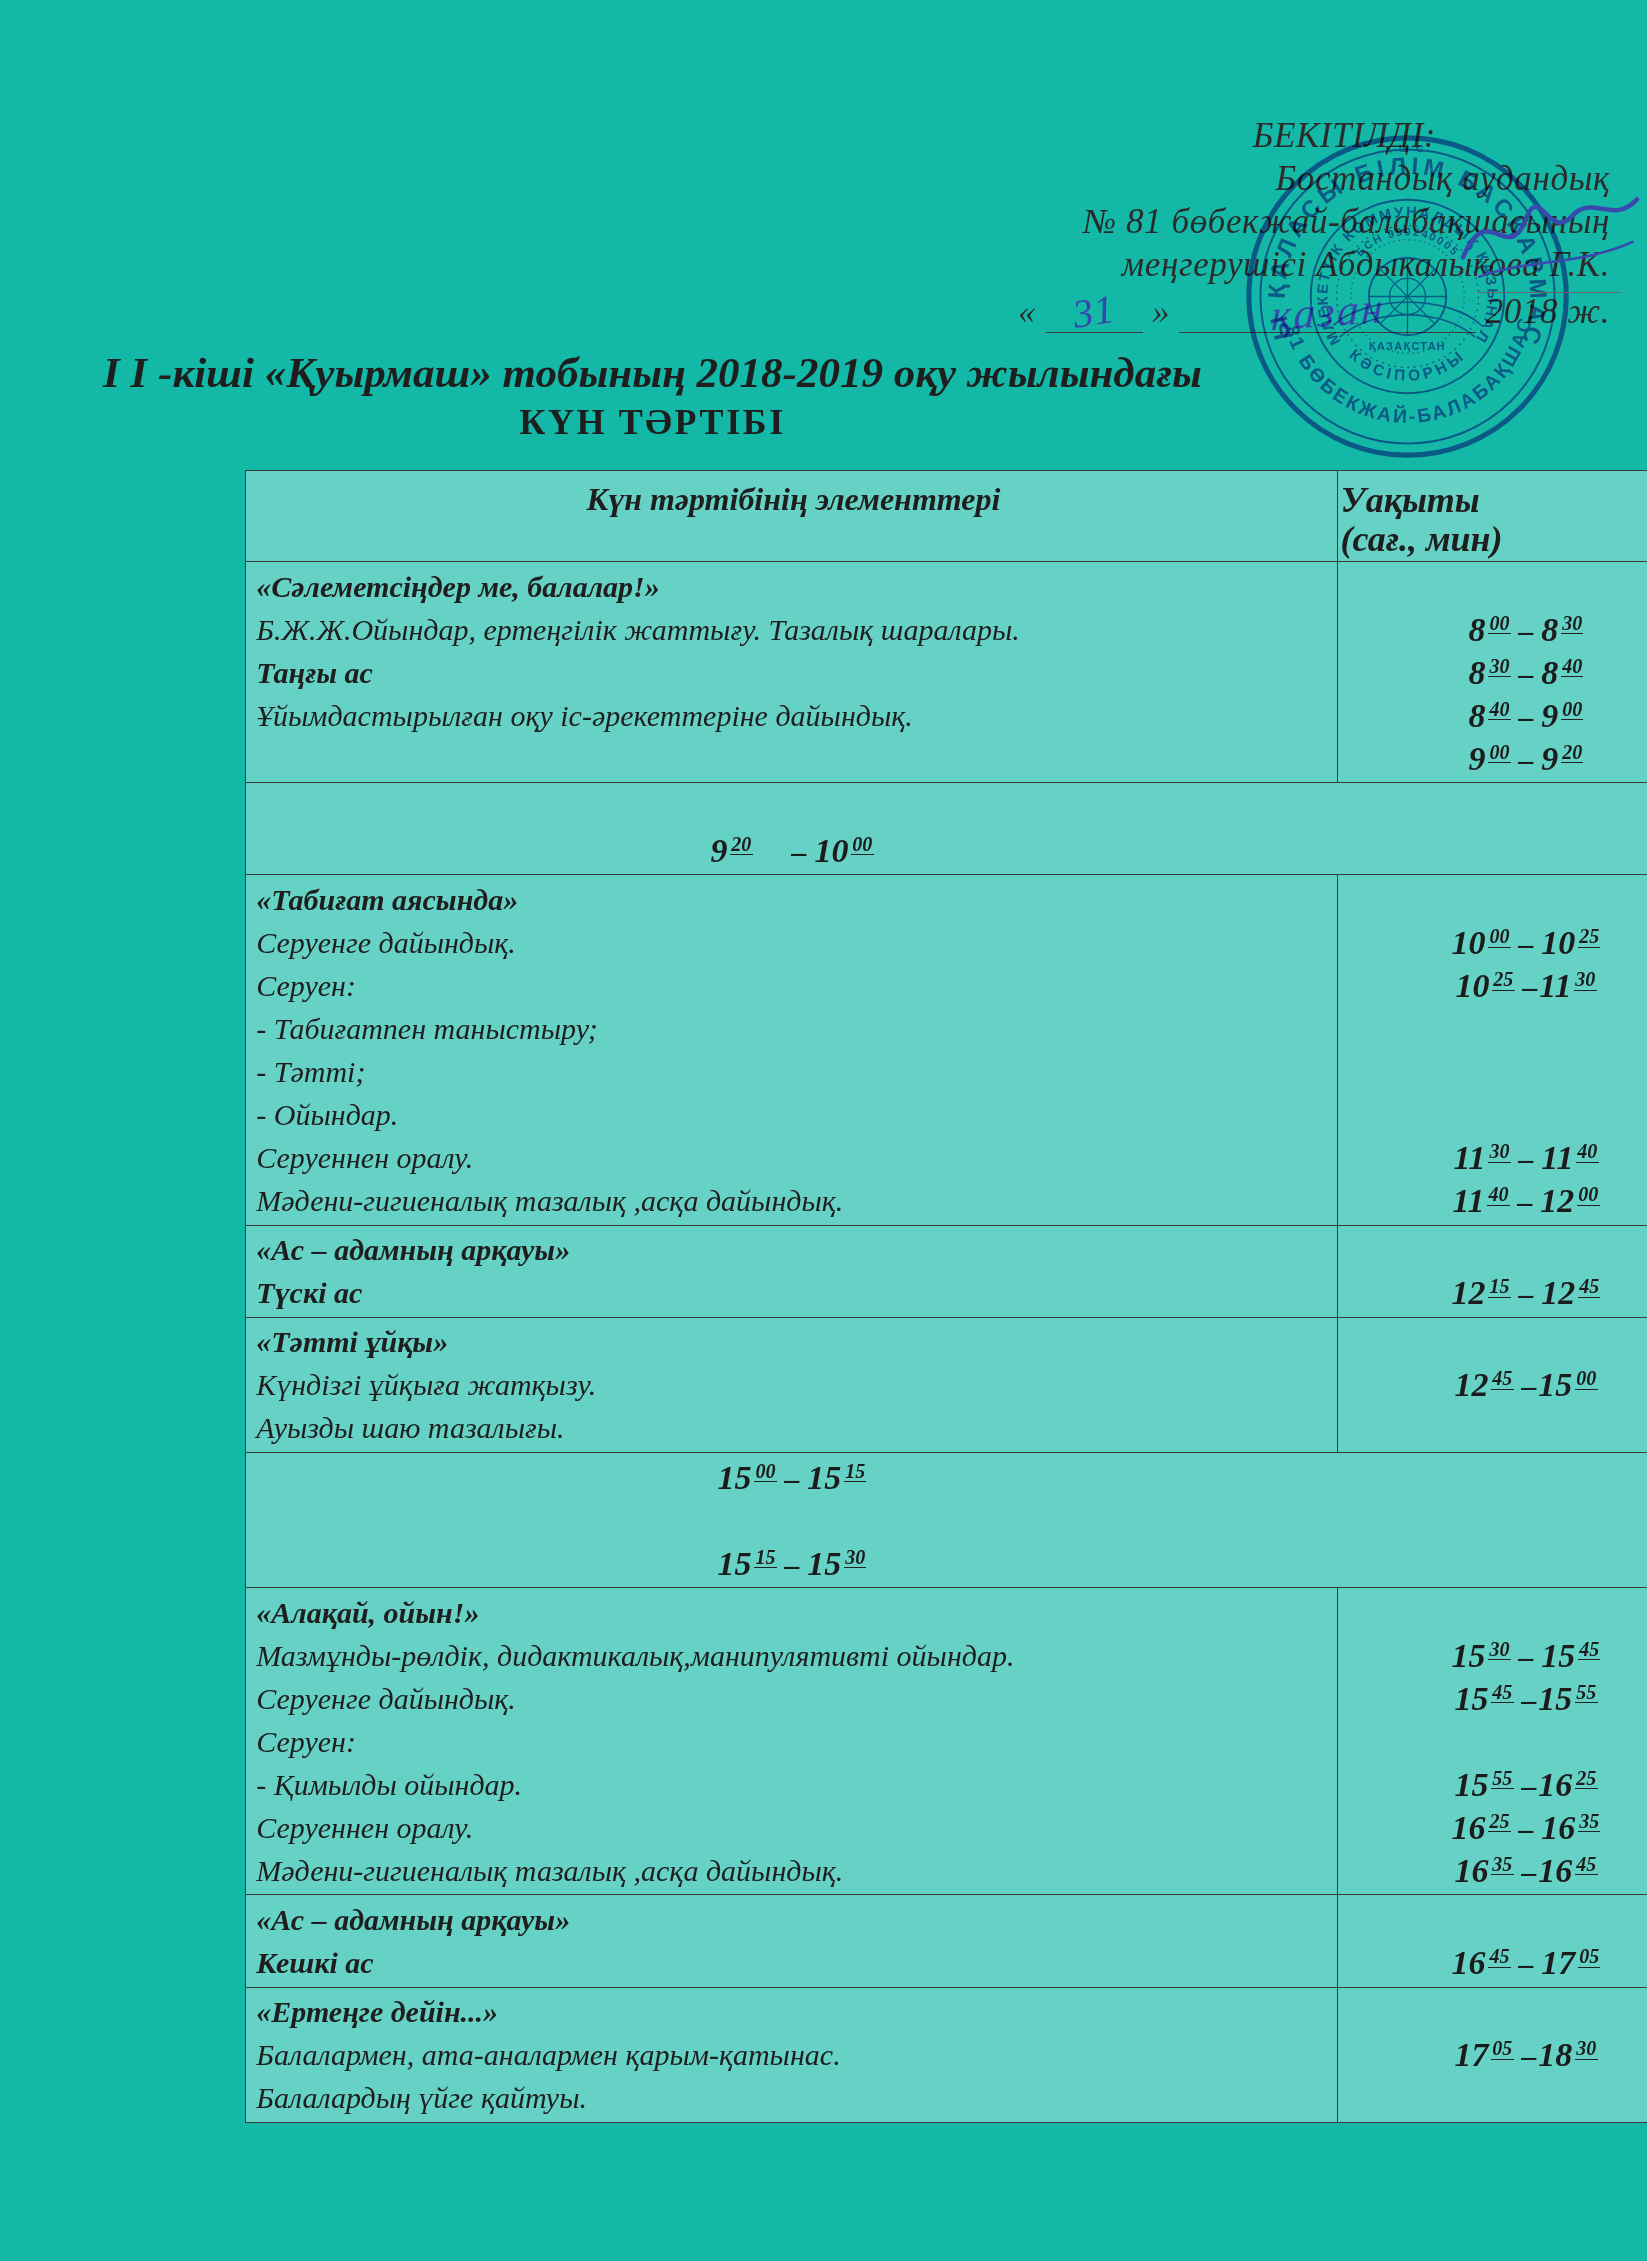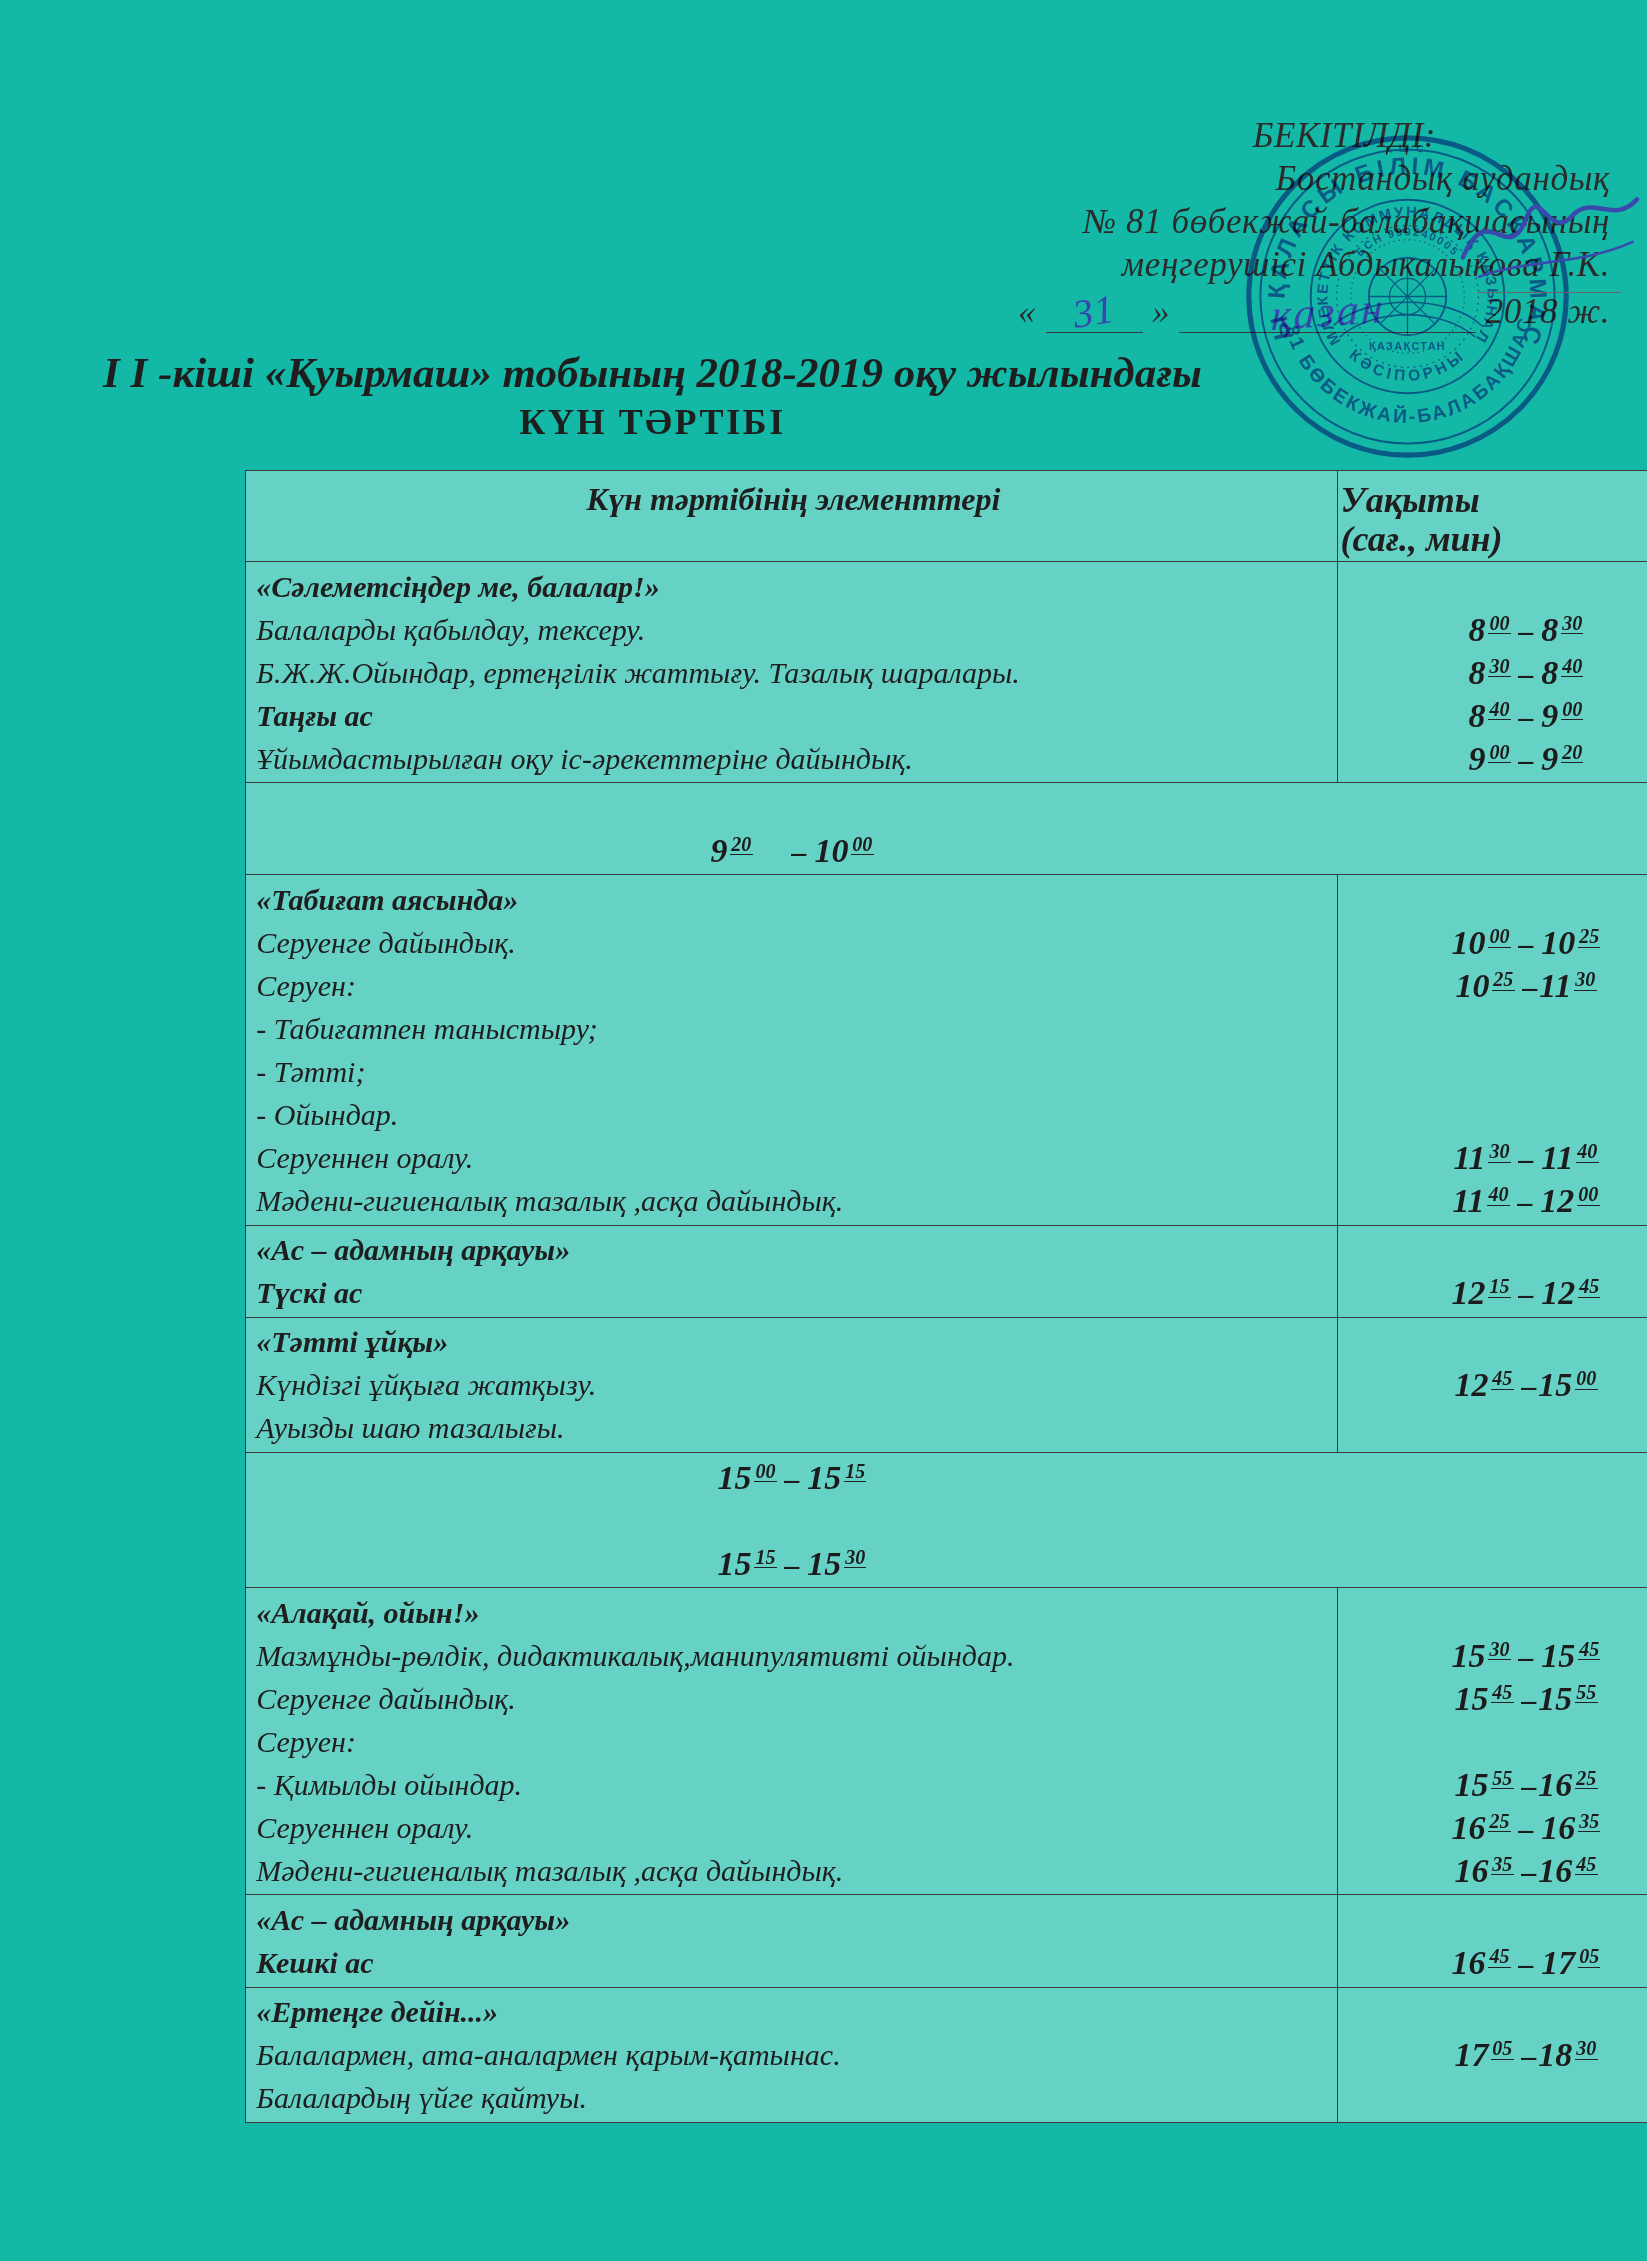--- a/index.html
+++ b/index.html
@@ -124,21 +124,20 @@
         <span>Күн тәртібінің элементтері</span>
       </div>
       <div class="c-right h-right">
         <div>Уақыты</div>
         <div>(сағ., мин)</div>
       </div>
     </div>
   <div class="t-row">
         <div class="c-left">
           <div class="line b">«Сәлеметсіңдер ме, балалар!»</div>
-          <div class="line">Балаларды қабылдау, тексеру.</div>
           <div class="line">Б.Ж.Ж.Ойындар, ертеңгілік жаттығу. Тазалық шаралары.</div>
           <div class="line b">Таңғы ас</div>
           <div class="line">Ұйымдастырылған оқу іс-әрекеттеріне дайындық.</div>
         </div>
         <div class="c-right">
           <div class="tline empty">&nbsp;</div>
           <div class="tline"><span class="tl-h">8</span><span class="tl-m">00</span><span class="tl-dash">–</span><span class="tl-h">8</span><span class="tl-m">30</span></div>
           <div class="tline"><span class="tl-h">8</span><span class="tl-m">30</span><span class="tl-dash">–</span><span class="tl-h">8</span><span class="tl-m">40</span></div>
           <div class="tline"><span class="tl-h">8</span><span class="tl-m">40</span><span class="tl-dash">–</span><span class="tl-h">9</span><span class="tl-m">00</span></div>
           <div class="tline"><span class="tl-h">9</span><span class="tl-m">00</span><span class="tl-dash">–</span><span class="tl-h">9</span><span class="tl-m">20</span></div>

